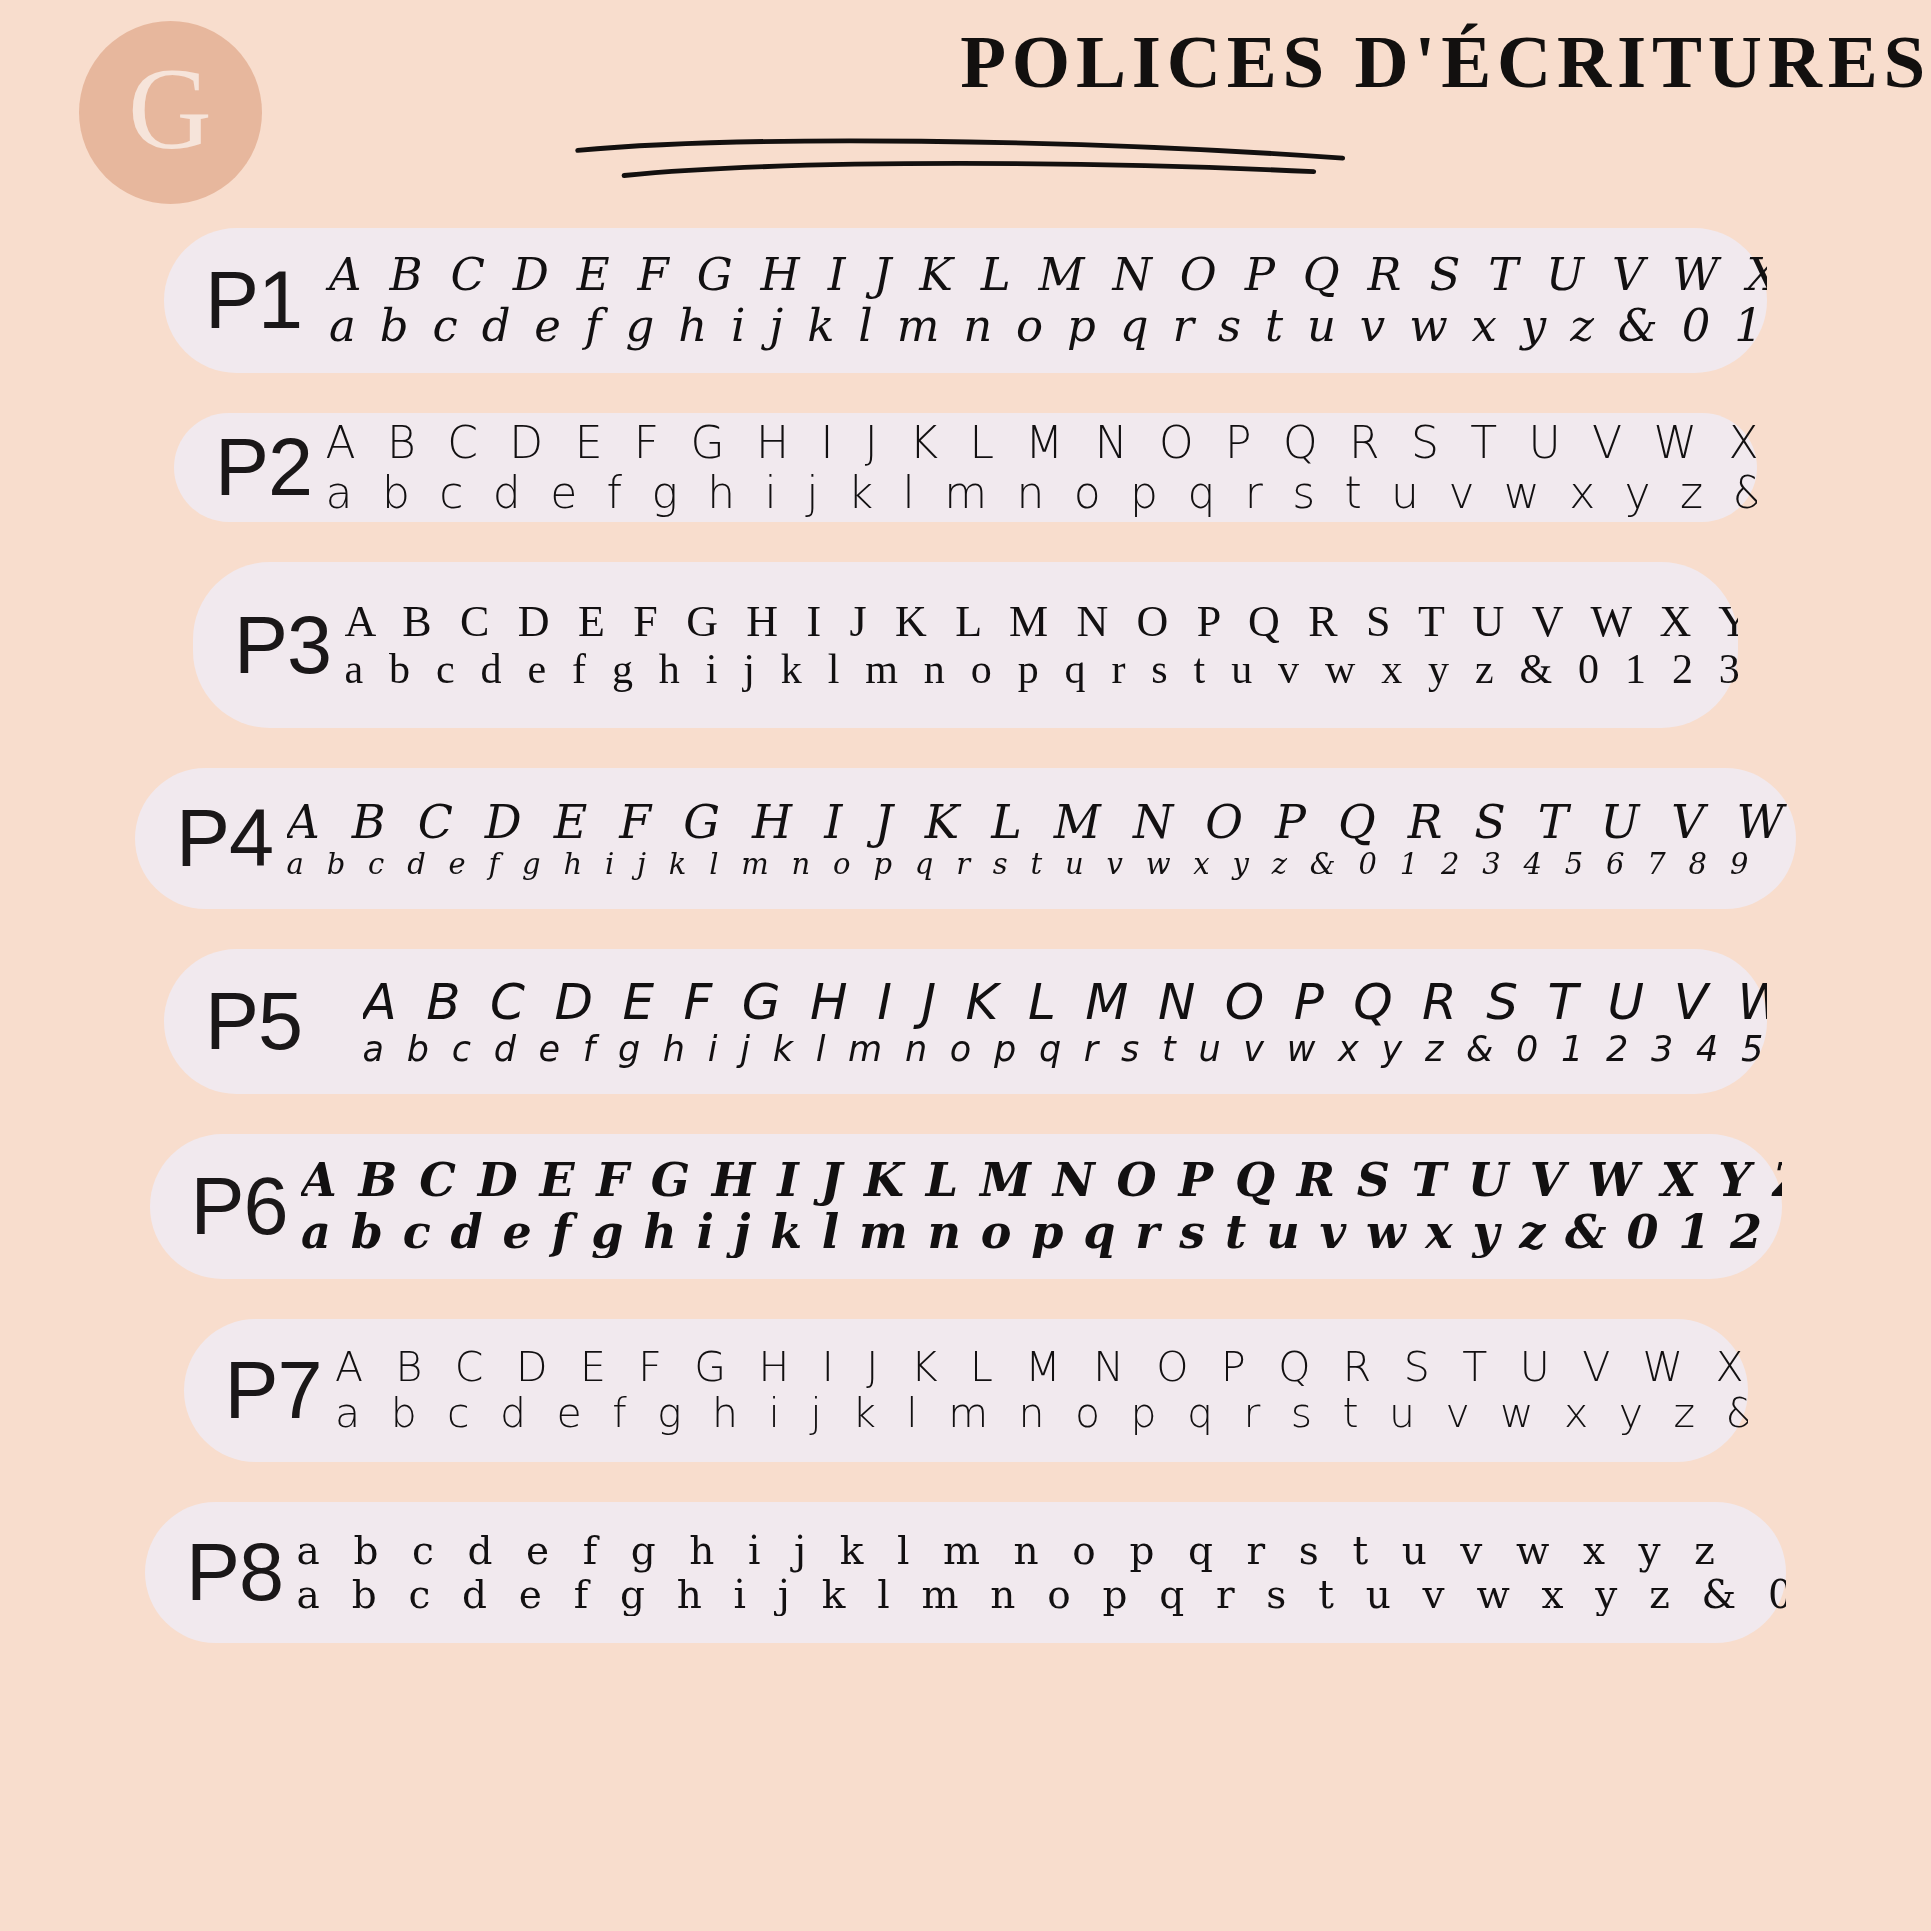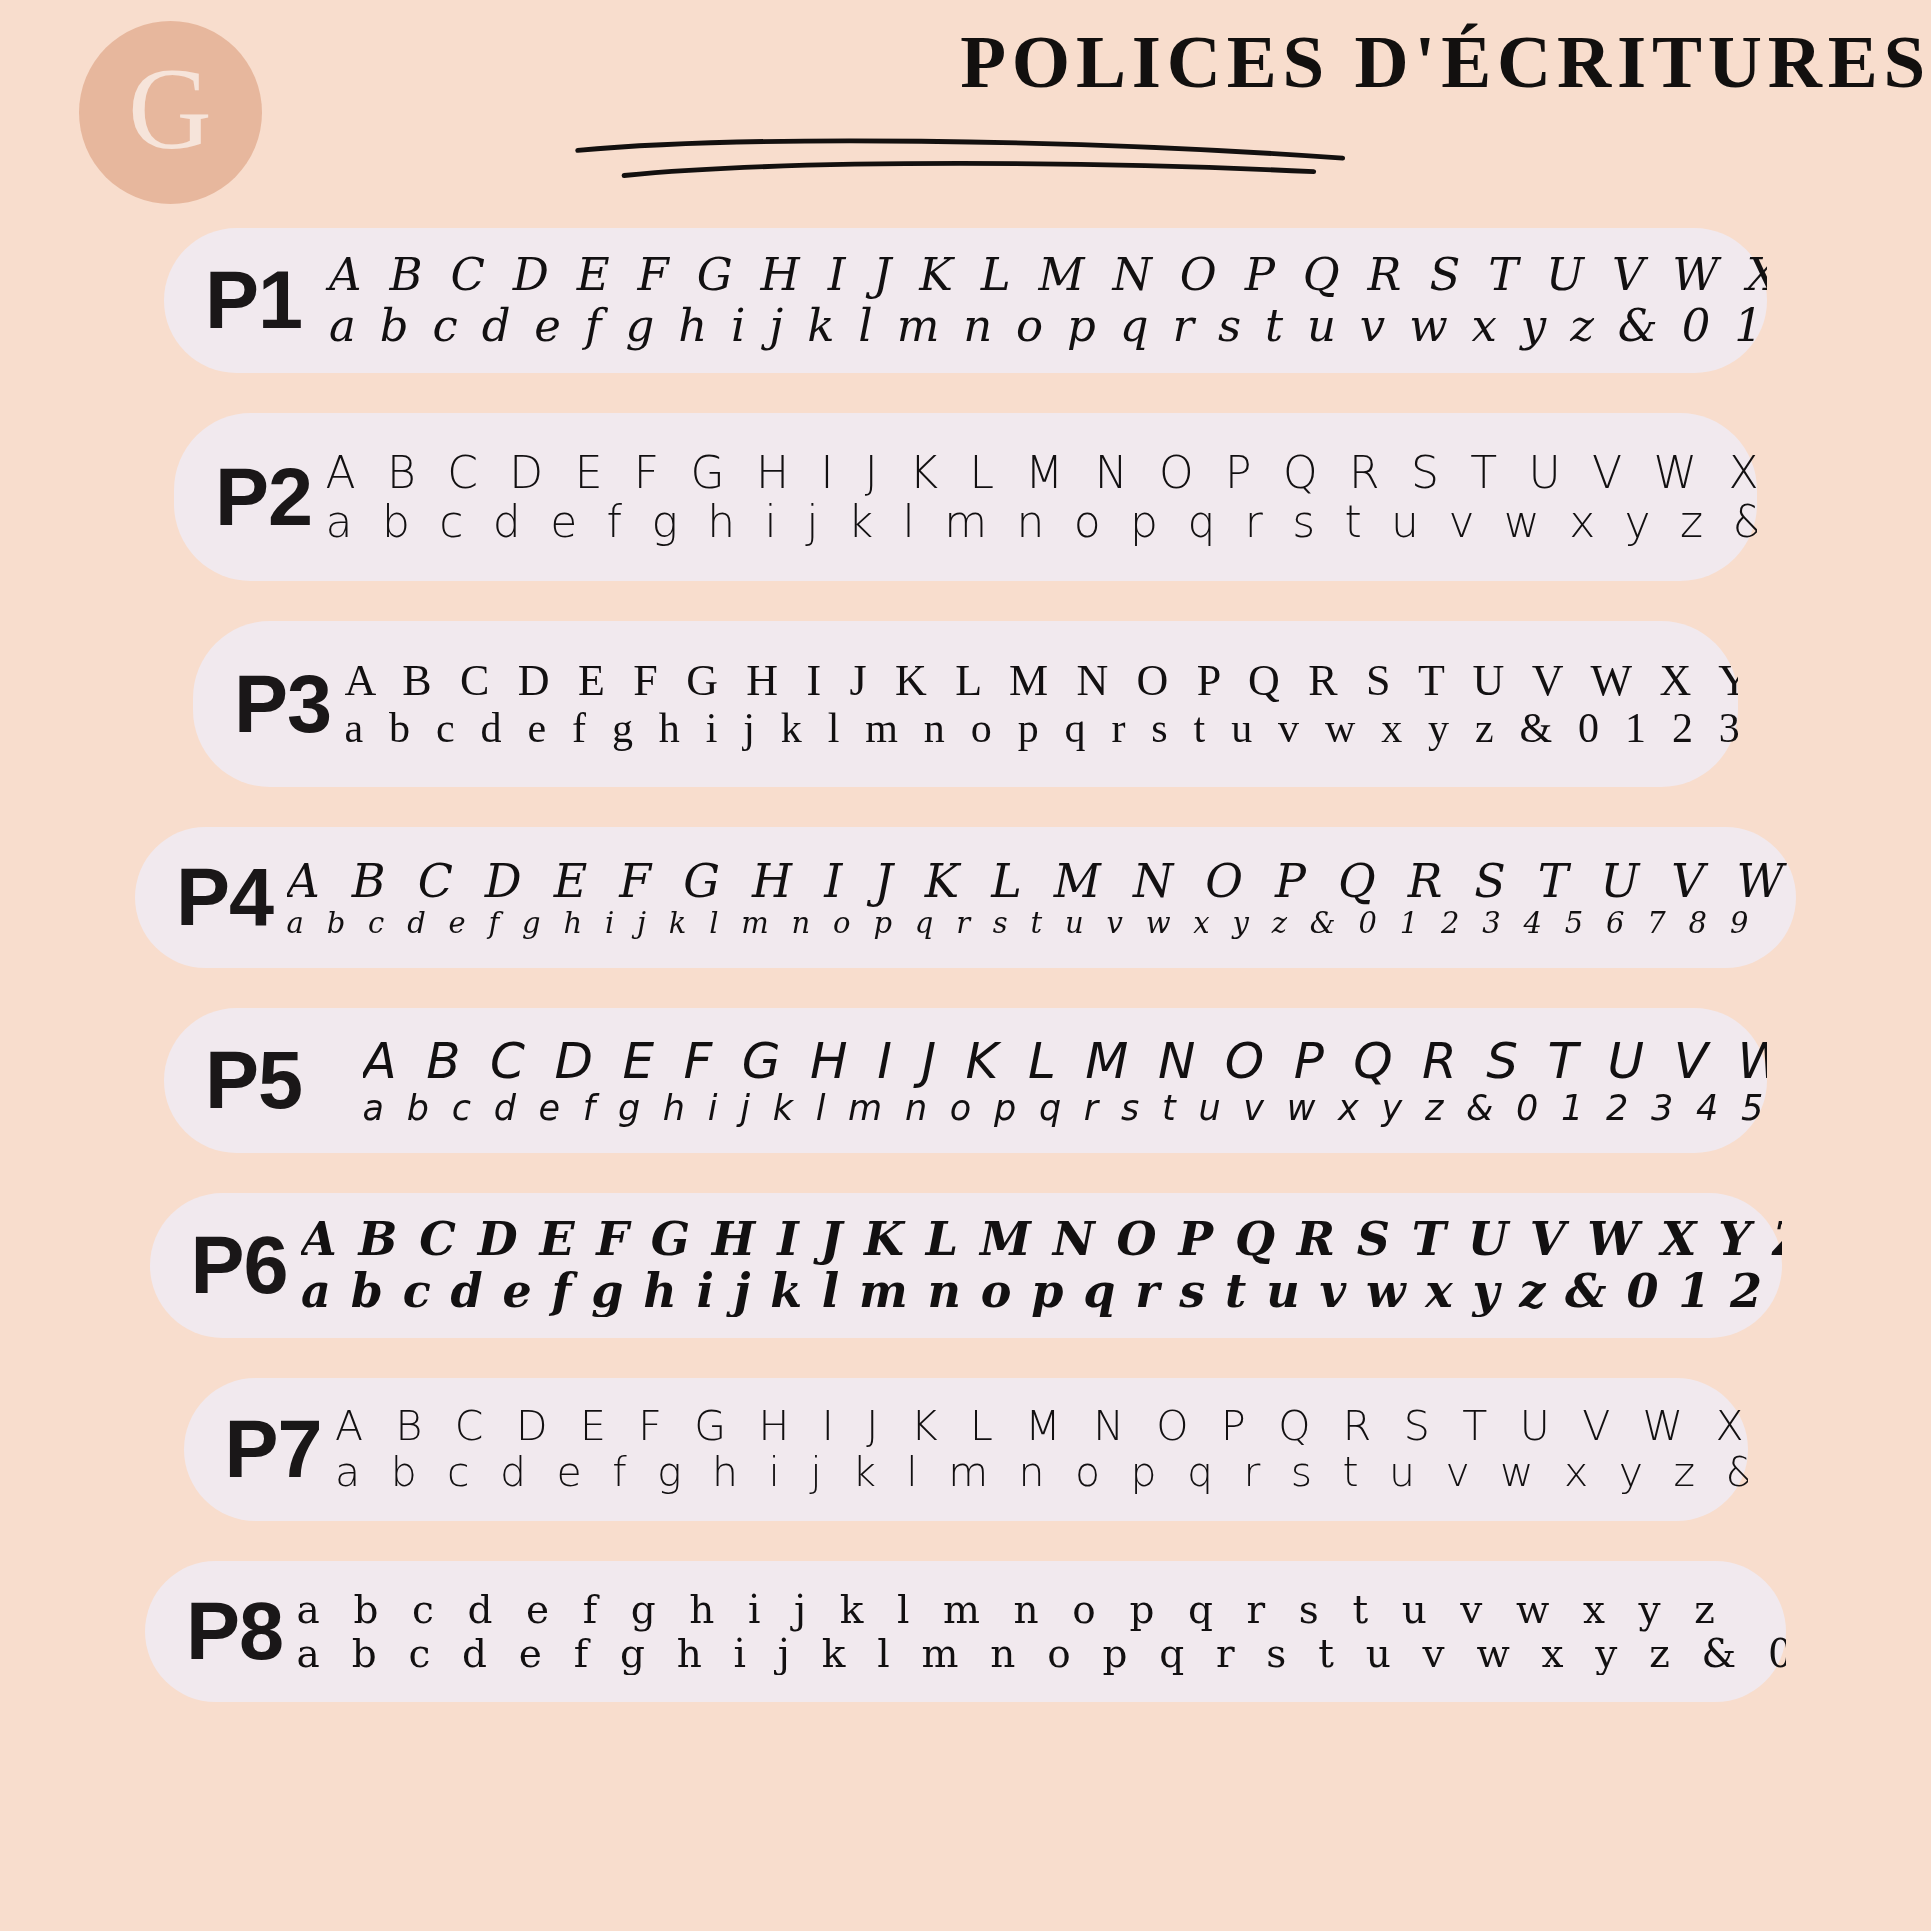--- a/index.html
+++ b/index.html
@@ -79,21 +79,21 @@
     background: #f1e9ee;
     border-radius: 77px;
     display: flex;
     align-items: center;
     box-sizing: border-box;
   }
   .row-code {
     flex: 0 0 auto;
     font-family: "Liberation Sans", sans-serif;
     font-size: 81px;
-    font-weight: 700;
+    font-weight: 400;
     color: #1a1718;
     line-height: 1;
     padding-left: 41px;
     padding-right: 13.5px;
     letter-spacing: -1px;
   }
   .row-specimen {
     flex: 1 1 auto;
     padding-right: 29px;
     color: #121011;
@@ -103,21 +103,21 @@
     white-space: nowrap;
     line-height: 1.12;
   }
 
   
   .r1 { width: 1603px; height: 145px; }
   .r1 .row-specimen { padding-left: 13.5px; }
   .r1 .upper { font-family: "DejaVu Serif", serif; font-style: italic; font-size: 45px; letter-spacing: 6.8px; }
   .r1 .lower { font-family: "DejaVu Serif", serif; font-style: italic; font-size: 45px; letter-spacing: 4.8px; }
 
-  .r2 { width: 1583px; height: 168px; }
+  .r2 { width: 1583px; height: 109px; }
   .r2 .upper { font-family: "DejaVu Sans", sans-serif; font-size: 44px; letter-spacing: 8.7px; font-weight: 300; }
   .r2 .lower { font-family: "DejaVu Sans", sans-serif; font-size: 44px; letter-spacing: 7.7px; font-weight: 300; }
 
   .r3 { width: 1545px; height: 166px; }
   .r3 .upper { font-family: "Liberation Serif", serif; font-size: 44px; letter-spacing: 8.7px; }
   .r3 .lower { font-family: "Liberation Serif", serif; font-size: 42px; letter-spacing: 7.7px; }
 
   .r4 { width: 1661px; height: 141px; }
   .r4 .upper { font-family: "DejaVu Serif", serif; font-style: italic; font-size: 46px; letter-spacing: 8.7px; }
   .r4 .lower { font-family: "DejaVu Serif", serif; font-style: italic; font-size: 29px; letter-spacing: 6.8px; }

